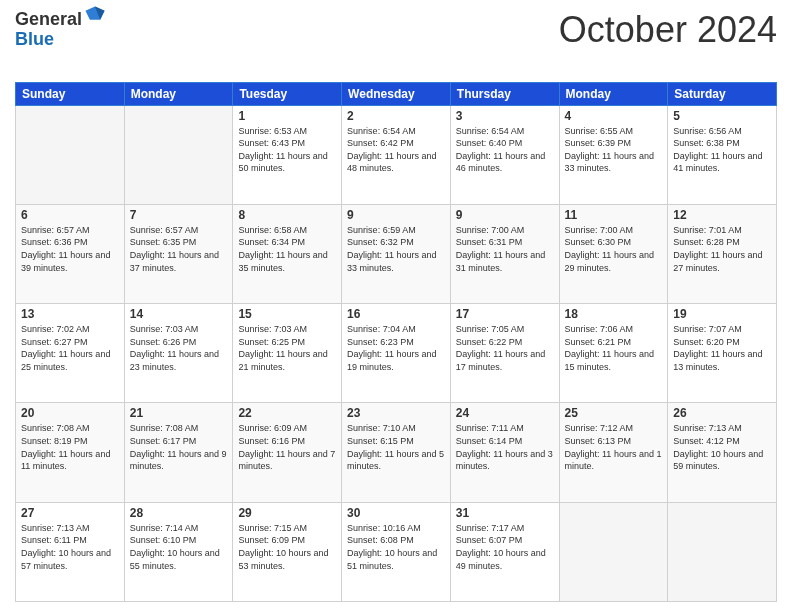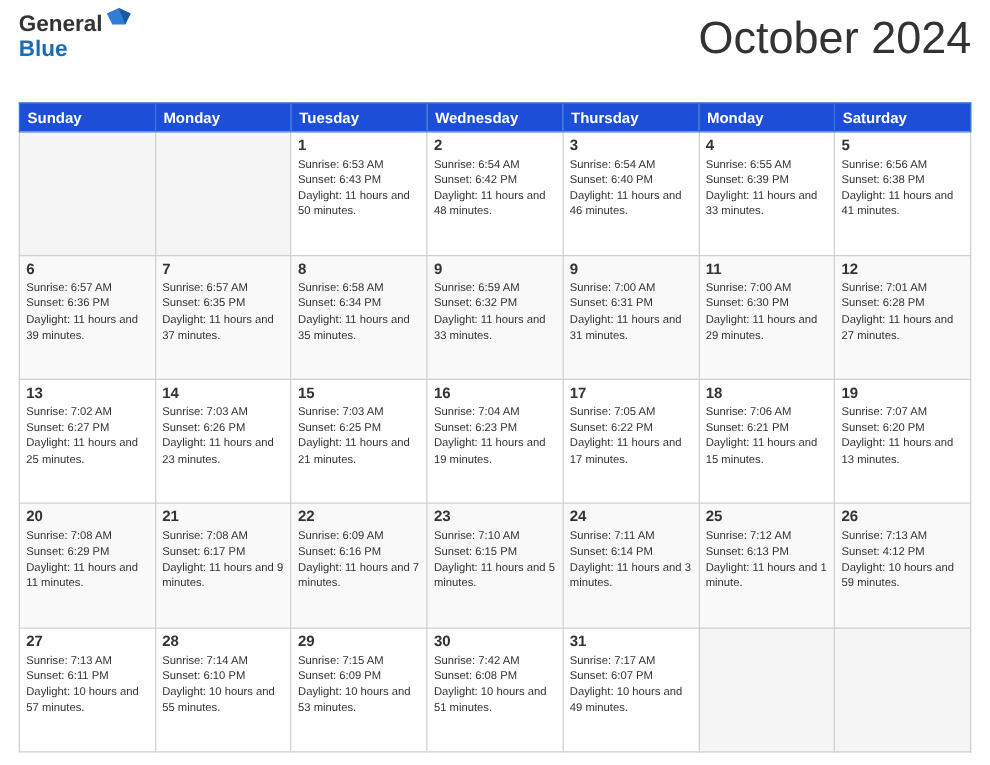--- a/index.html
+++ b/index.html
@@ -224,21 +224,21 @@
             <div class="day-info"><span>Sunrise: 7:06 AM</span><br><span>Sunset: 6:21 PM</span><br><span>Daylight: 11 hours and 15 minutes.</span></div>
           </td>
           <td>
             <span class="day-number">19</span>
             <div class="day-info"><span>Sunrise: 7:07 AM</span><br><span>Sunset: 6:20 PM</span><br><span>Daylight: 11 hours and 13 minutes.</span></div>
           </td>
         </tr>
         <tr>
           <td>
             <span class="day-number">20</span>
-            <div class="day-info"><span>Sunrise: 7:08 AM</span><br><span>Sunset: 6:29 PM</span><br><span>Daylight: 11 hours and 11 minutes.</span></div>
+            <div class="day-info"><span>Sunrise: 7:08 AM</span><br><span>Sunset: 8:19 PM</span><br><span>Daylight: 11 hours and 11 minutes.</span></div>
           </td>
           <td>
             <span class="day-number">21</span>
             <div class="day-info"><span>Sunrise: 7:08 AM</span><br><span>Sunset: 6:17 PM</span><br><span>Daylight: 11 hours and 9 minutes.</span></div>
           </td>
           <td>
             <span class="day-number">22</span>
             <div class="day-info"><span>Sunrise: 6:09 AM</span><br><span>Sunset: 6:16 PM</span><br><span>Daylight: 11 hours and 7 minutes.</span></div>
           </td>
           <td>
@@ -266,21 +266,21 @@
           <td>
             <span class="day-number">28</span>
             <div class="day-info"><span>Sunrise: 7:14 AM</span><br><span>Sunset: 6:10 PM</span><br><span>Daylight: 10 hours and 55 minutes.</span></div>
           </td>
           <td>
             <span class="day-number">29</span>
             <div class="day-info"><span>Sunrise: 7:15 AM</span><br><span>Sunset: 6:09 PM</span><br><span>Daylight: 10 hours and 53 minutes.</span></div>
           </td>
           <td>
             <span class="day-number">30</span>
-            <div class="day-info"><span>Sunrise: 7:42 AM</span><br><span>Sunset: 6:08 PM</span><br><span>Daylight: 10 hours and 51 minutes.</span></div>
+            <div class="day-info"><span>Sunrise: 10:16 AM</span><br><span>Sunset: 6:08 PM</span><br><span>Daylight: 10 hours and 51 minutes.</span></div>
           </td>
           <td>
             <span class="day-number">31</span>
             <div class="day-info"><span>Sunrise: 7:17 AM</span><br><span>Sunset: 6:07 PM</span><br><span>Daylight: 10 hours and 49 minutes.</span></div>
           </td>
           <td class="empty"></td>
           <td class="empty"></td>
         </tr>
       </tbody>
   </table>

